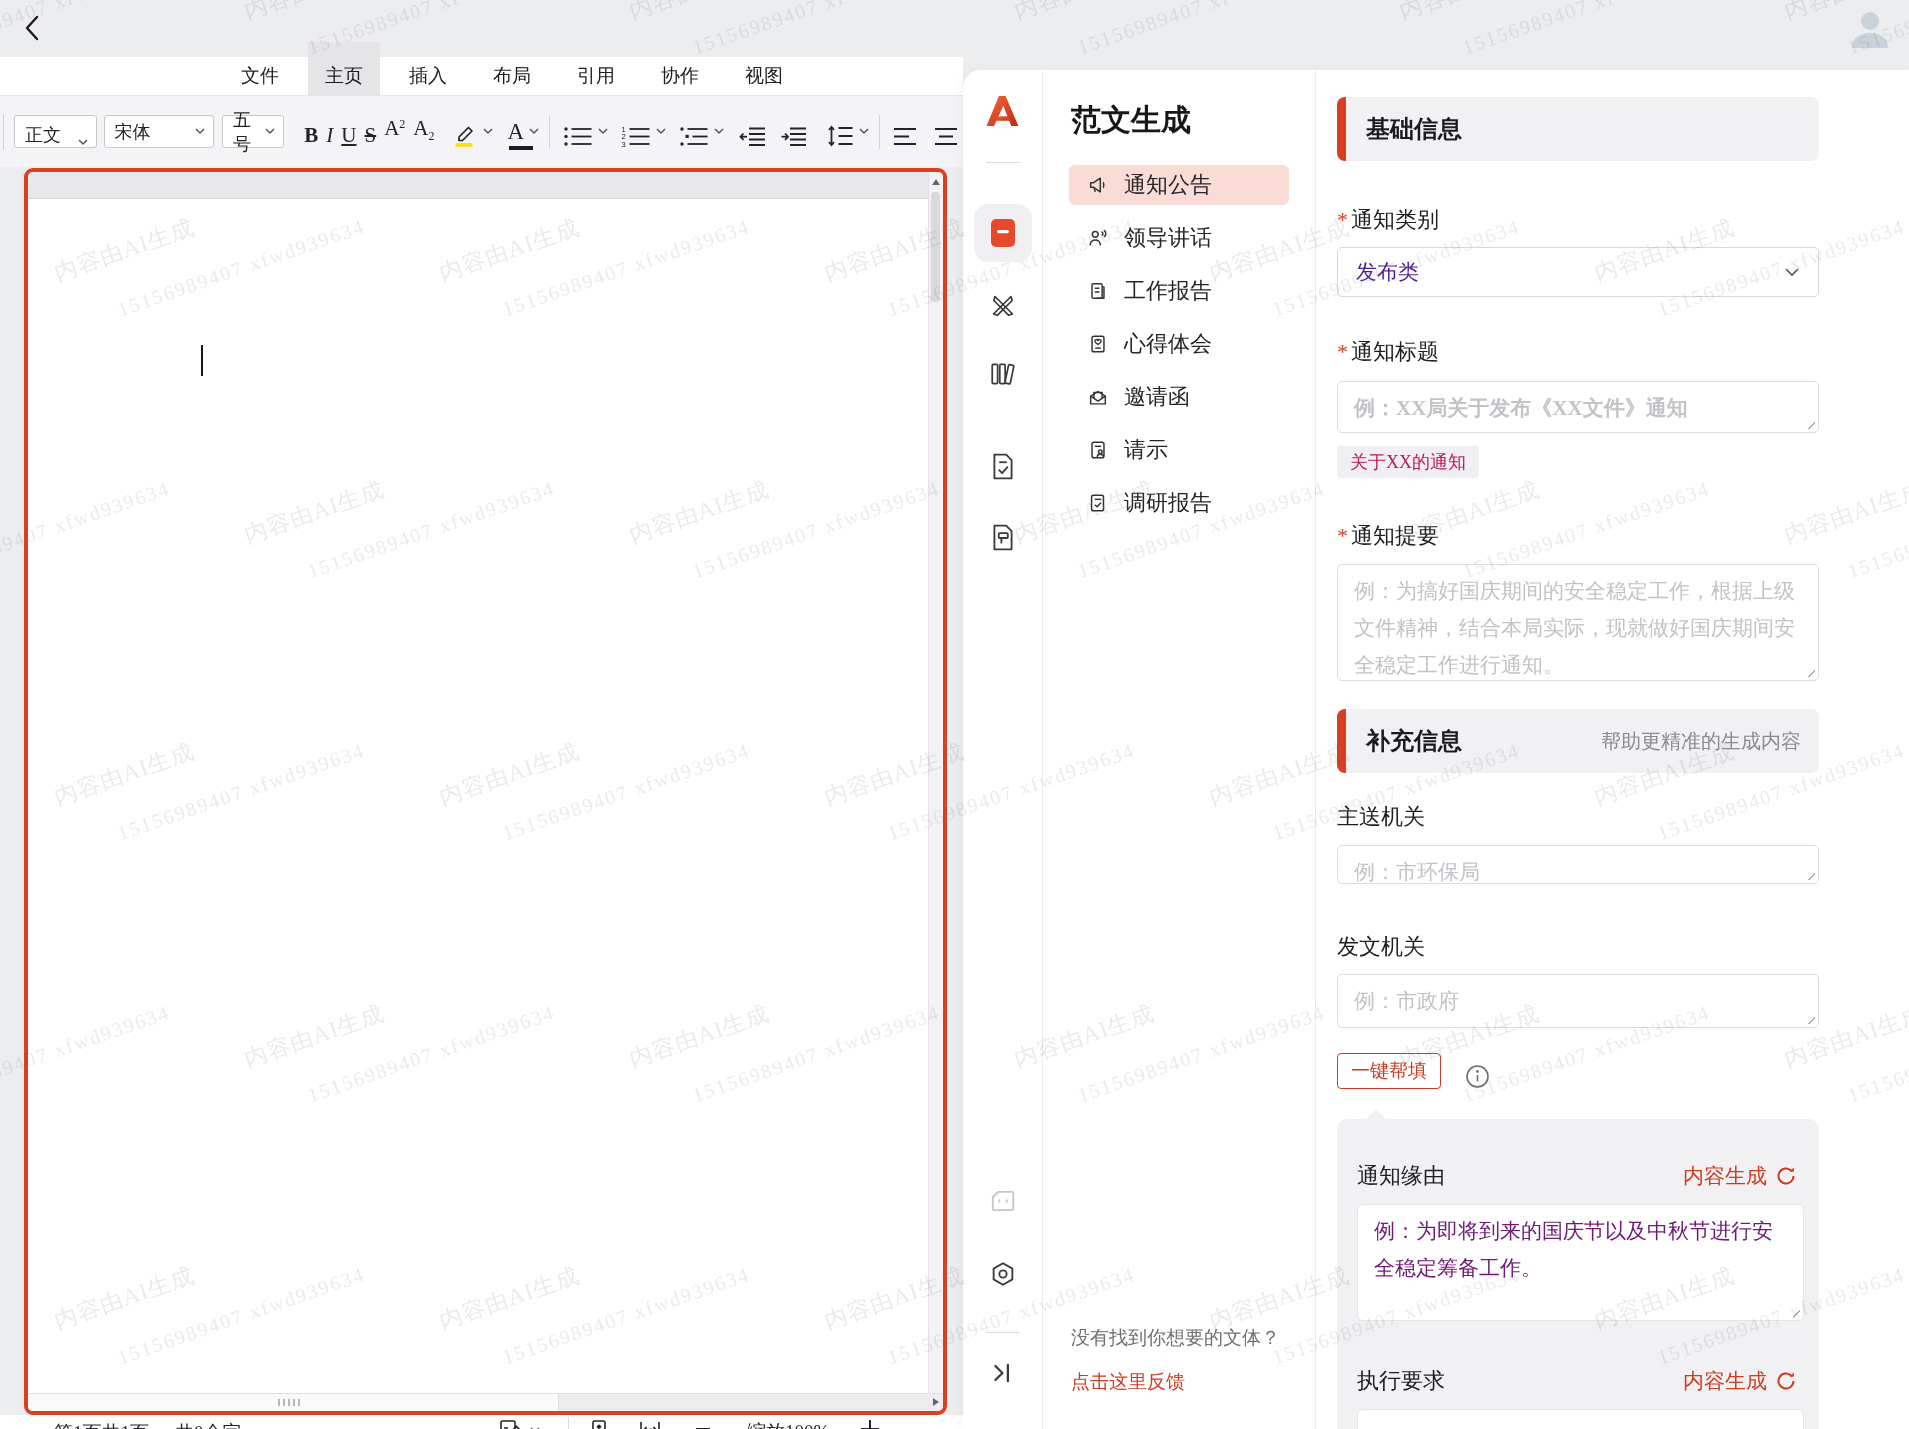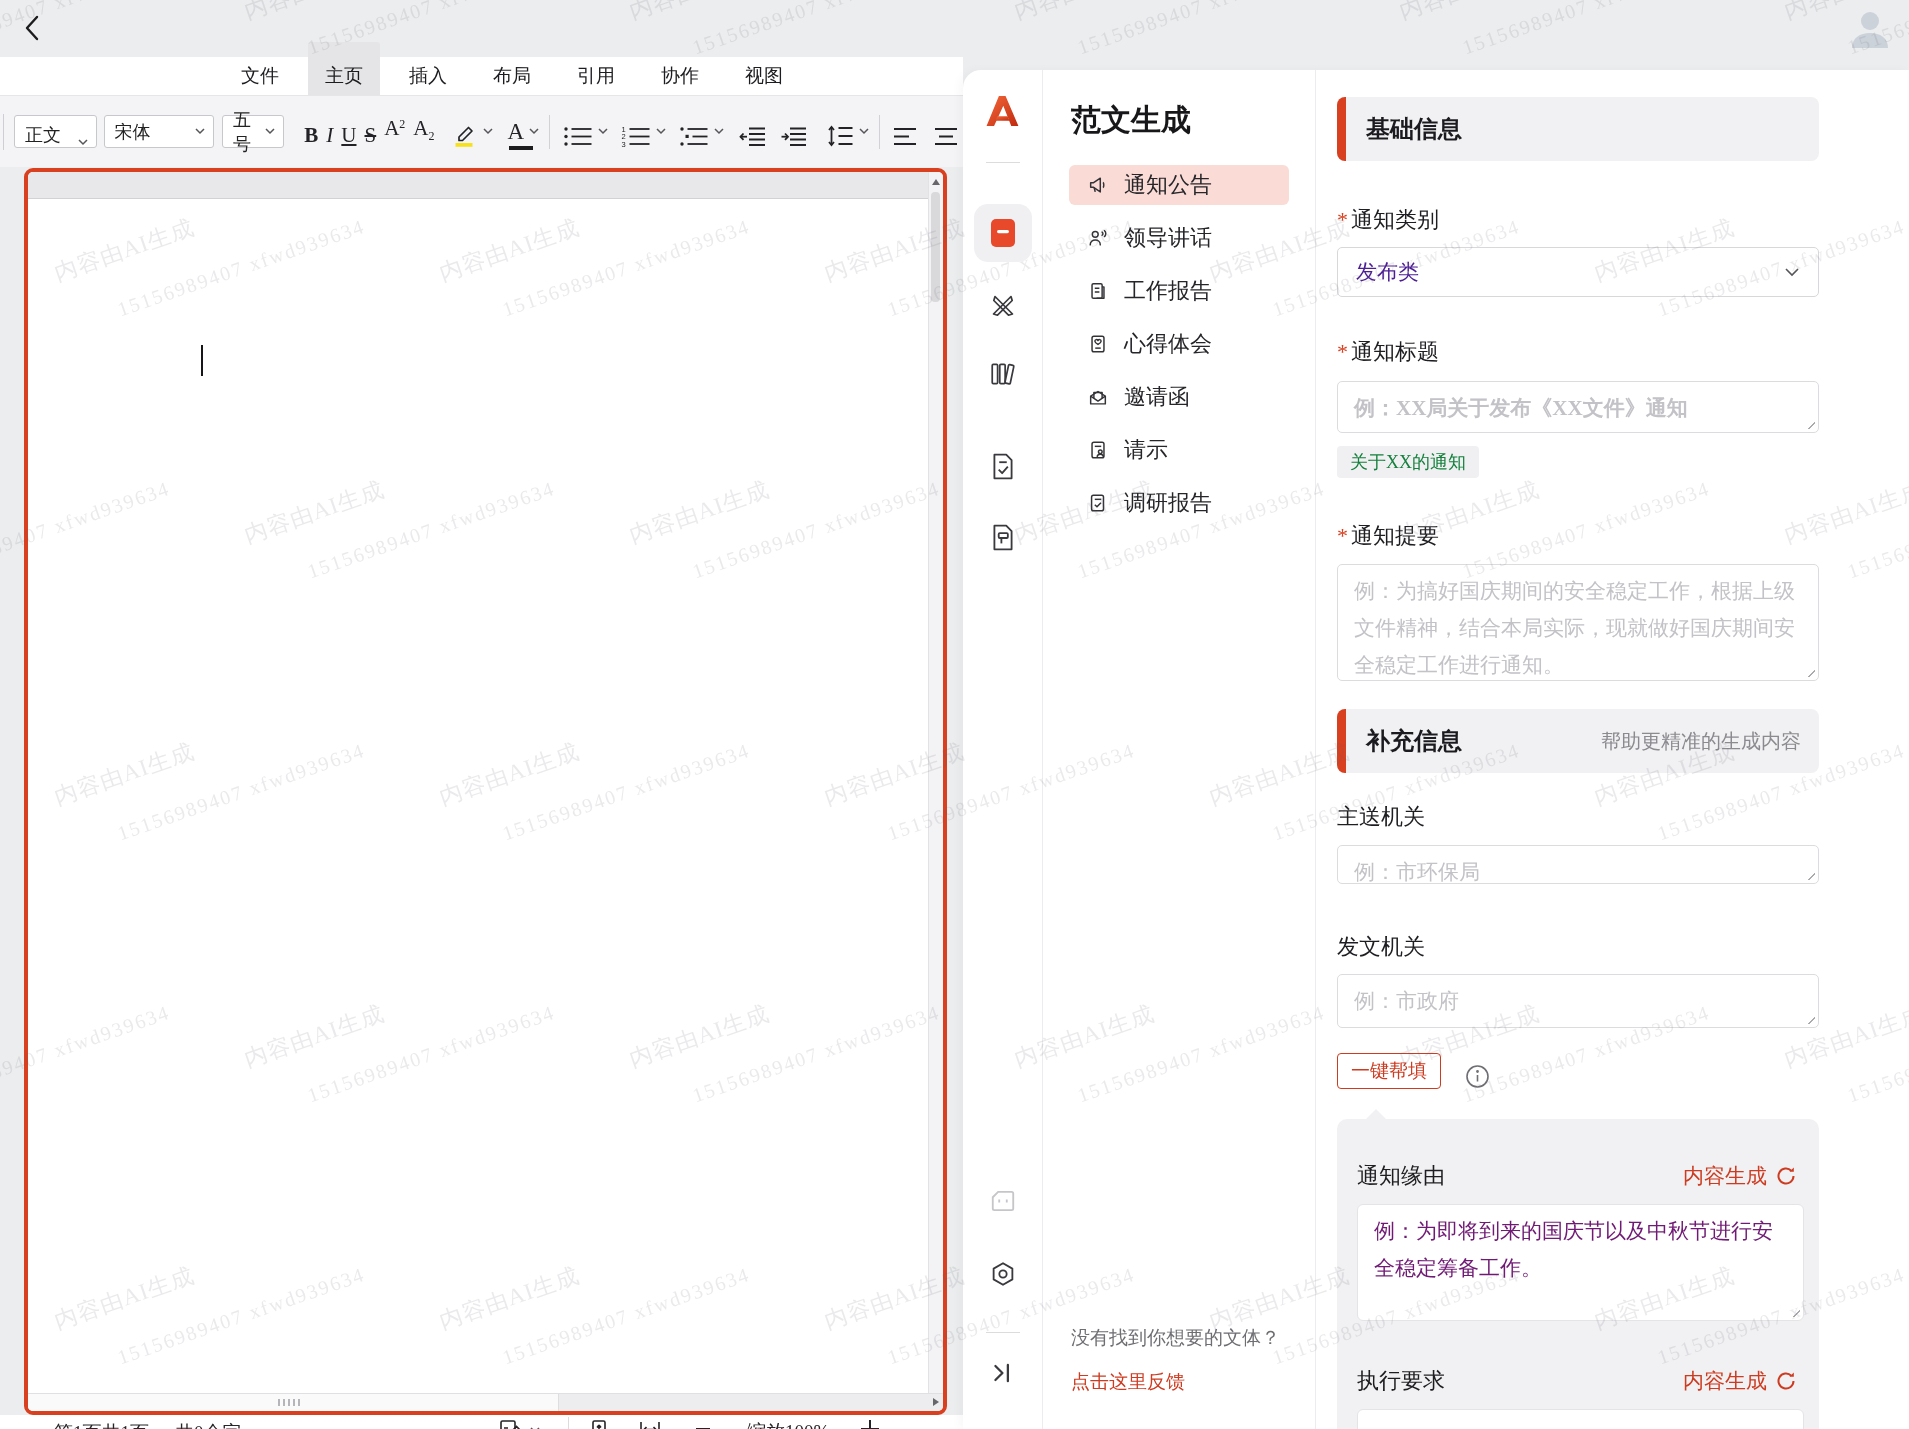--- a/index.html
+++ b/index.html
@@ -94,21 +94,21 @@
   .req{color:#d8401f;margin-right:3px;font-size:22px;}
   .f-select{position:relative;width:482px;height:50px;background:#fff;border:1px solid #d8d8db;border-radius:5px;
             display:flex;align-items:center;box-sizing:border-box;padding:0 18px;font-size:21px;color:#4c1d95;cursor:pointer;}
   .f-select .chev{position:absolute;right:18px;top:19px;}
   .f-area{position:relative;width:482px;background:#fff;border:1px solid #dcdcdf;border-radius:5px;
           box-sizing:border-box;padding:8px 16px;font-size:21px;line-height:37px;color:#c2c2c7;cursor:text;}
   .rsz{position:absolute;right:3px;bottom:3px;width:11px;height:11px;
        clip-path:polygon(100% 0,100% 100%,0 100%);
        background:repeating-linear-gradient(135deg,#ababaf 0 1.5px,transparent 1.5px 5px);}
   .tag-chip{display:inline-block;margin-top:13px;background:#f0f0f2;border-radius:4px;
-            padding:4px 13px;font-size:18px;color:#15803d;cursor:pointer;}
+            padding:4px 13px;font-size:18px;color:#be185d;cursor:pointer;}
   .autofill-row{display:flex;align-items:flex-end;margin-top:25px;}
   .autofill-btn{border:1px solid #cd3b20;color:#cd3b20;background:#fff;border-radius:4px;
                 font-size:19px;padding:4px 13px;cursor:pointer;font-family:inherit;}
   .info-ic{margin-left:24px;cursor:pointer;color:#6e6e73;}
   .gen-card{position:relative;width:482px;margin-top:30px;background:#f1f1f3;border-radius:10px;
             box-sizing:border-box;padding:42px 18px 24px 20px;height:620px;}
   .gen-card:before{content:"";position:absolute;left:28px;top:-10px;width:0;height:0;
             border-left:11px solid transparent;border-right:11px solid transparent;border-bottom:11px solid #f1f1f3;}
   .gen-head{display:flex;align-items:center;justify-content:space-between;padding-right:4px;}
   .gen-label{font-size:22px;color:#1e1e22;}

